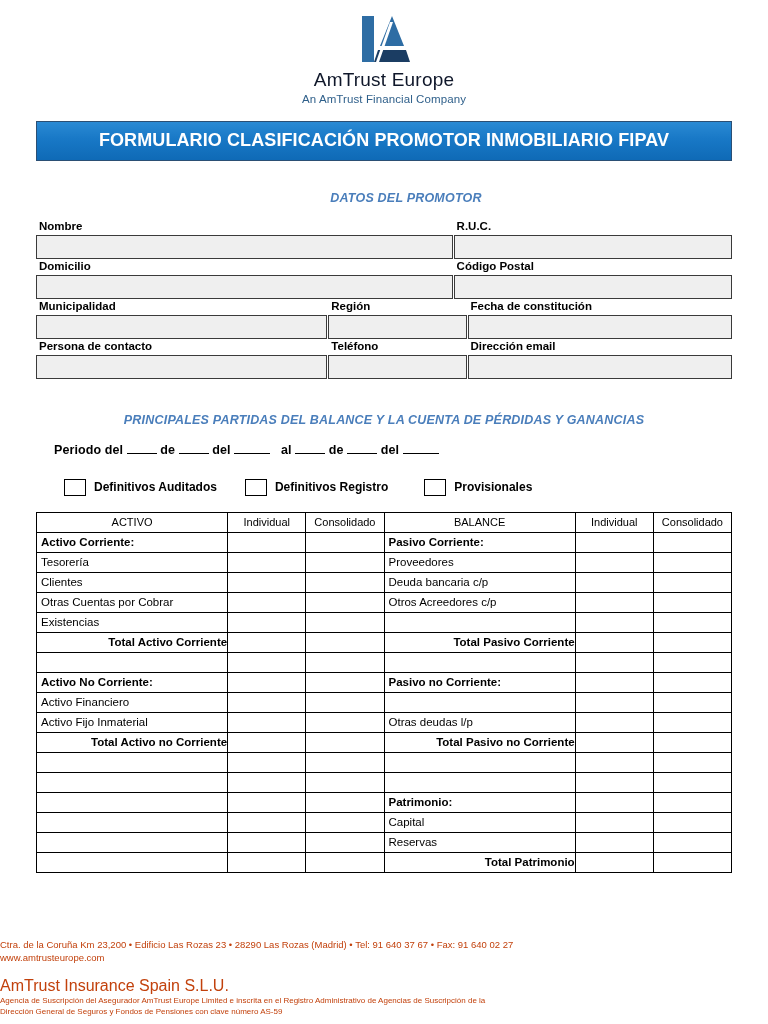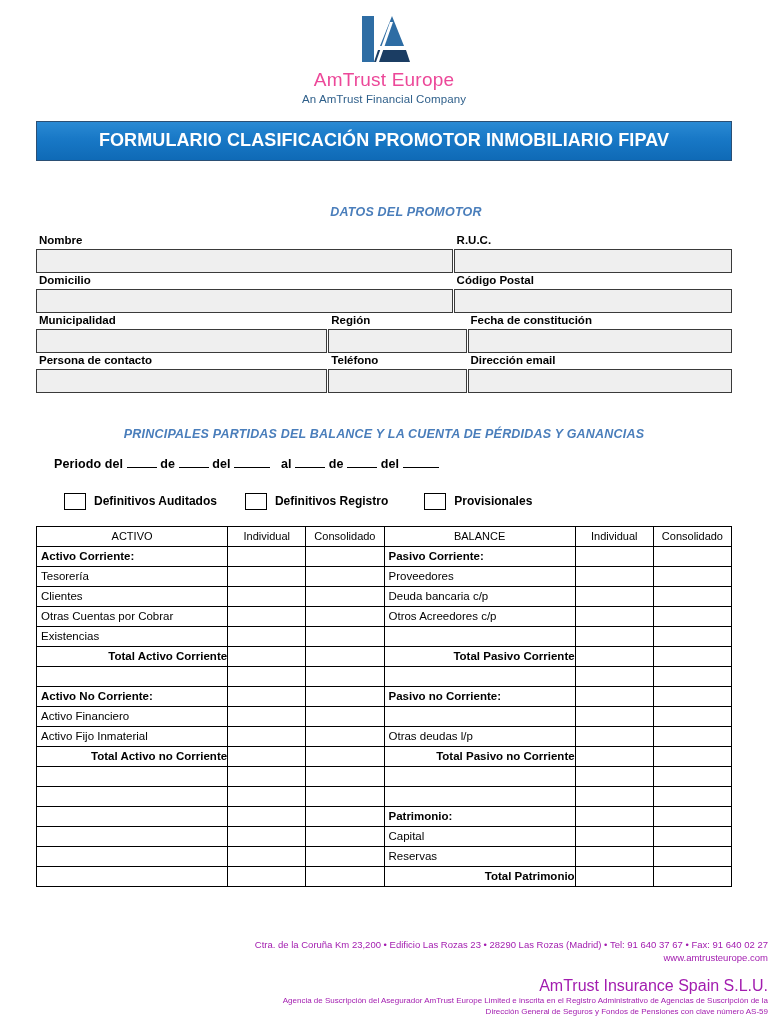--- a/index.html
+++ b/index.html
@@ -28,21 +28,21 @@
     padding-top: 14px;
   }
   .logo-mark {
     width: 64px;
     height: 50px;
     margin: 0 auto 6px auto;
     display: block;
   }
   .logo-name {
     font-size: 19px;
-    color: #ec4899;
+    color: #0f172a;
     letter-spacing: 0.2px;
     line-height: 1.05;
     font-family: "Liberation Sans", sans-serif;
   }
   .logo-tagline {
     font-size: 11.5px;
     color: #2e5f8a;
     margin-top: 3px;
     letter-spacing: 0.1px;
   }
@@ -67,21 +67,21 @@
 
   
   .section-heading {
     text-align: center;
     color: #4a7ebb;
     font-style: italic;
     font-weight: bold;
     font-size: 12.5px;
     letter-spacing: 0.2px;
   }
-  #promoter-heading { margin-top: 44px; padding-left: 44px; }
+  #promoter-heading { margin-top: 30px; padding-left: 44px; }
   #balance-heading  { margin-top: 34px; }
 
   
   .form-area {
     margin: 14px 36px 0 36px;
   }
   .form-row-labels {
     display: flex;
     font-size: 11.5px;
     font-weight: bold;
@@ -163,22 +163,22 @@
   td.total  { font-weight: bold; text-align: right; padding-right: 0; }
   col.c-name { width: 27.5%; }
   col.c-num  { width: 11.25%; }
 
   
   .footer {
     position: absolute;
     left: 0;
     right: 0;
     bottom: 6px;
-    text-align: right;
-    color: #a21caf;
+    text-align: left;
+    color: #c2410c;
     line-height: 1.35;
   }
   .f-addr { font-size: 9.5px; }
   .f-url  { font-size: 9.5px; }
   .f-gap  { height: 10px; }
   .f-corp { font-size: 16px; }
   .f-legal{ font-size: 8px; }
 </style>
 </head>
 <body>

